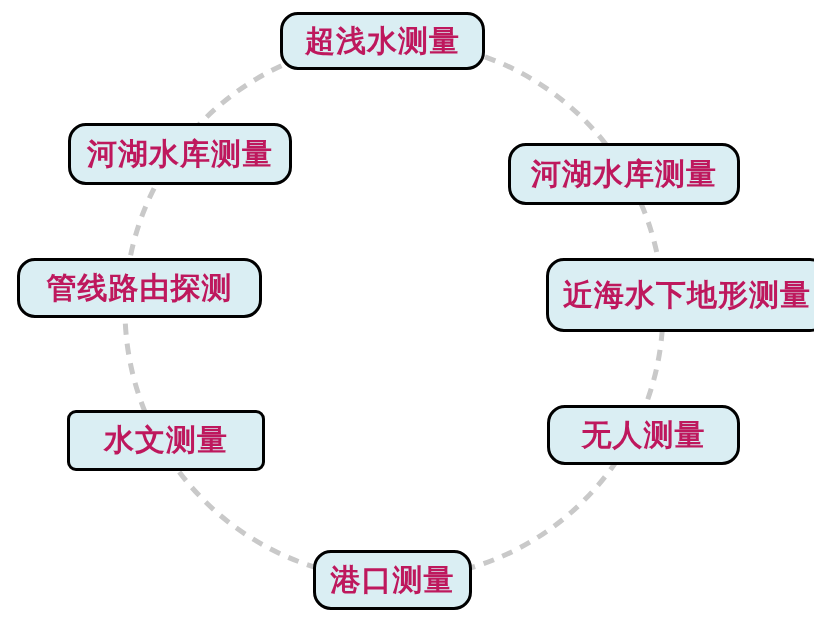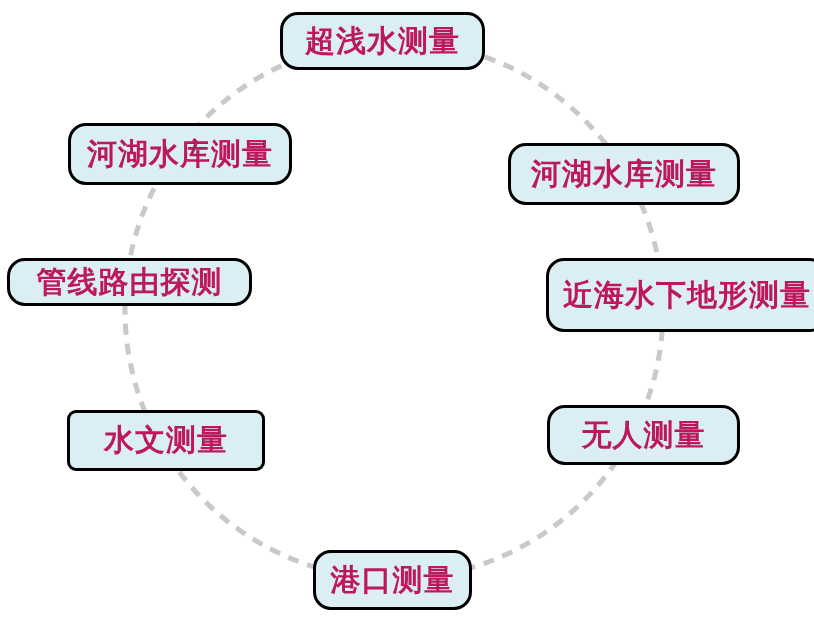--- a/index.html
+++ b/index.html
@@ -39,21 +39,21 @@
     white-space: nowrap;
     letter-spacing: 1px;
   }
   
   .n0 { left: 280px; top: 12px;  width: 205px; height: 58px; }  
   .n1 { left: 508px; top: 123px; width: 232px; height: 62px; margin-top: 20px; }  
   .n2 { left: 546px; top: 258px; width: 282px; height: 74px; }  
   .n3 { left: 547px; top: 405px; width: 193px; height: 60px; }  
   .n4 { left: 313px; top: 550px; width: 159px; height: 60px; }  
   .n5 { left: 67px;  top: 410px; width: 198px; height: 61px; border-radius: 9px; }  
-  .n6 { left: 7px;   top: 258px; width: 245px; height: 48px; }  
+  .n6 { left: 17px;   top: 258px; width: 245px; height: 60px; }  
   .n7 { left: 68px;  top: 123px; width: 224px; height: 62px; }  
 </style>
 </head>
 <body>
 
 <div class="canvas">
 
   <svg class="circle-svg" viewBox="0 0 814 625" aria-hidden="true">
     <circle id="connector-circle" cx="394" cy="310" r="269" fill="none" stroke="#c9c9c9" stroke-width="5" stroke-dasharray="11 9"></circle>
   </svg>

